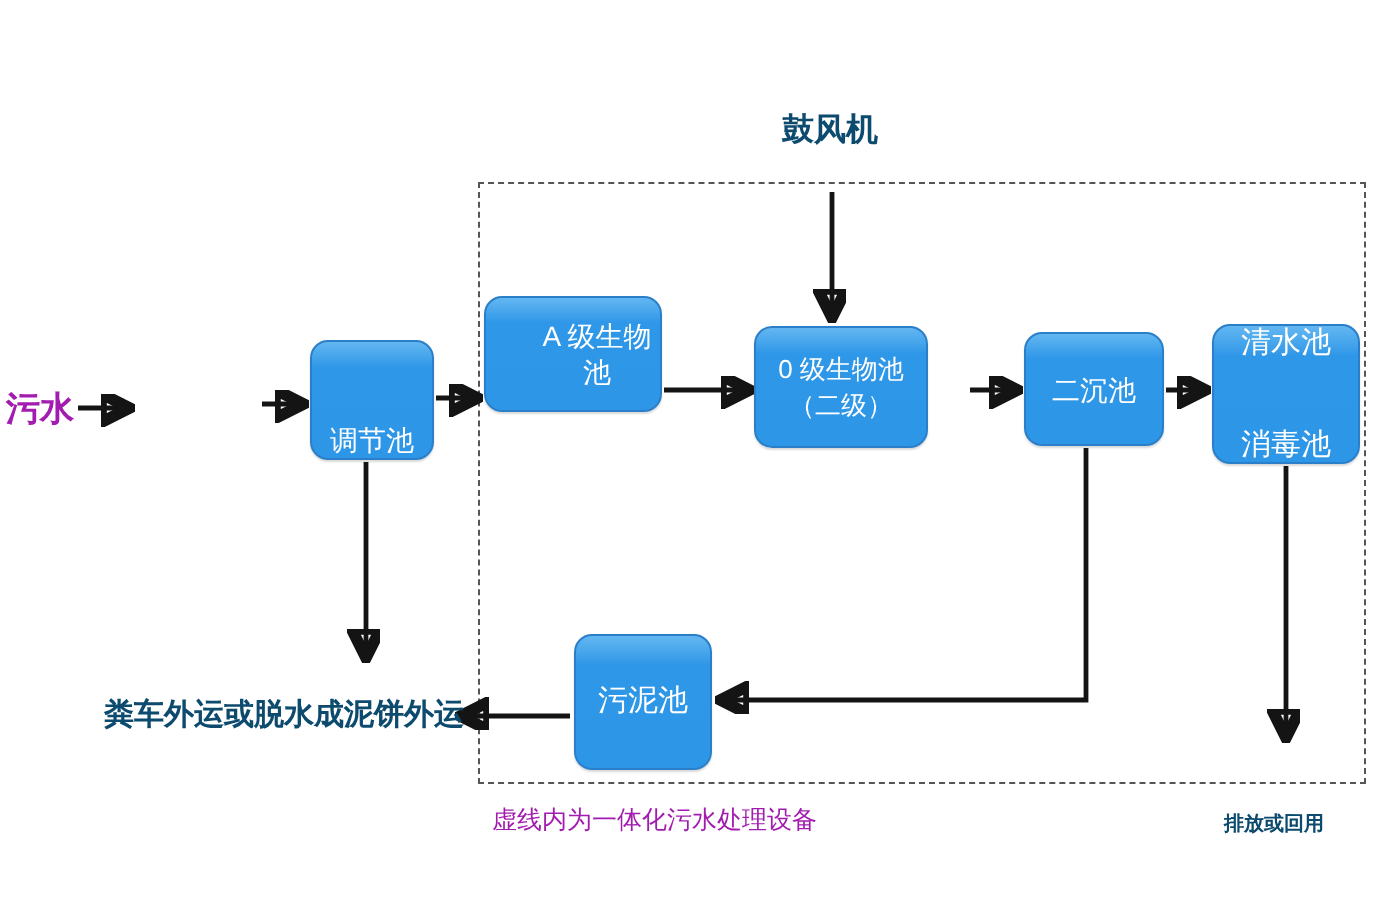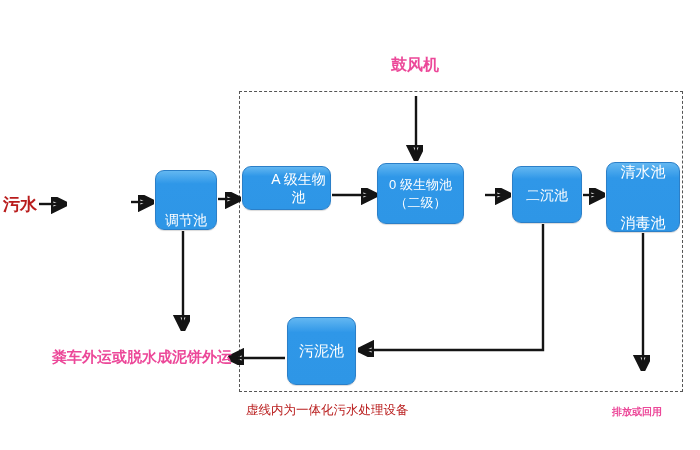--- a/index.html
+++ b/index.html
@@ -26,22 +26,22 @@
     text-align:center;
     font-size:14px;
     line-height:18px;
     box-shadow:0 1px 1px rgba(0,0,0,0.15);
     box-sizing:border-box;
   }
   .lbl{
     position:absolute;
     white-space:nowrap;
   }
-  .lbl.black{color:#b91c1c;}
-  .lbl.blue{color:#ec4899;font-weight:bold;}
+  .lbl.black{color:#a21caf;}
+  .lbl.blue{color:#0c4a6e;font-weight:bold;}
   .influent{left:3px;top:193px;font-size:17px;font-weight:bold;}
   .blower{left:391px;top:55px;font-size:16px;}
   .sludge-out{left:52px;top:348px;font-size:15px;}
   .note{left:246px;top:402px;font-size:12.5px;}
   .effluent{left:612px;top:405px;font-size:10px;}
   .dashed-frame{
     position:absolute;
     left:239px;top:91px;width:444px;height:301px;
     border:1px dashed #555;
     box-sizing:border-box;
@@ -76,21 +76,21 @@
     <path d="M643,233 L643,367" marker-end="url(#ah)"></path>
     <path d="M543,224 L543,350 L362,350" marker-end="url(#ah)"></path>
     <path d="M285,358 L232,358" marker-end="url(#ah)"></path>
   </svg>
 
 
   <div class="box" style="left:155px;top:170px;width:62px;height:60px;justify-content:flex-end;">
     <span>调节池</span>
   </div>
 
-  <div class="box" style="left:242px;top:166px;width:89px;height:44px;padding-left:24px;">
+  <div class="box" style="left:242px;top:148px;width:89px;height:58px;padding-left:24px;">
     <span>A 级生物池</span>
   </div>
 
   <div class="box" style="left:377px;top:163px;width:87px;height:61px;font-size:13px;">
     <span>0 级生物池（二级）</span>
   </div>
 
   <div class="box" style="left:512px;top:166px;width:70px;height:57px;">
     <span>二沉池</span>
   </div>

